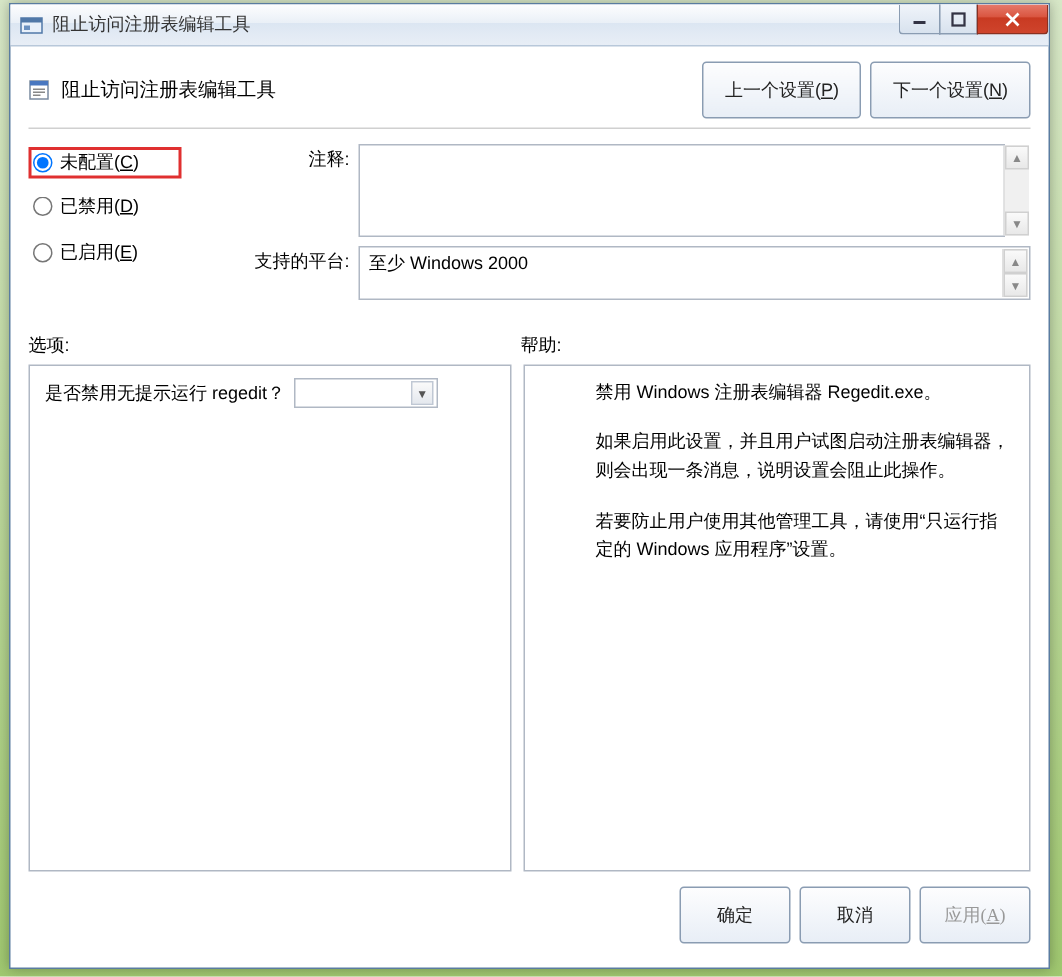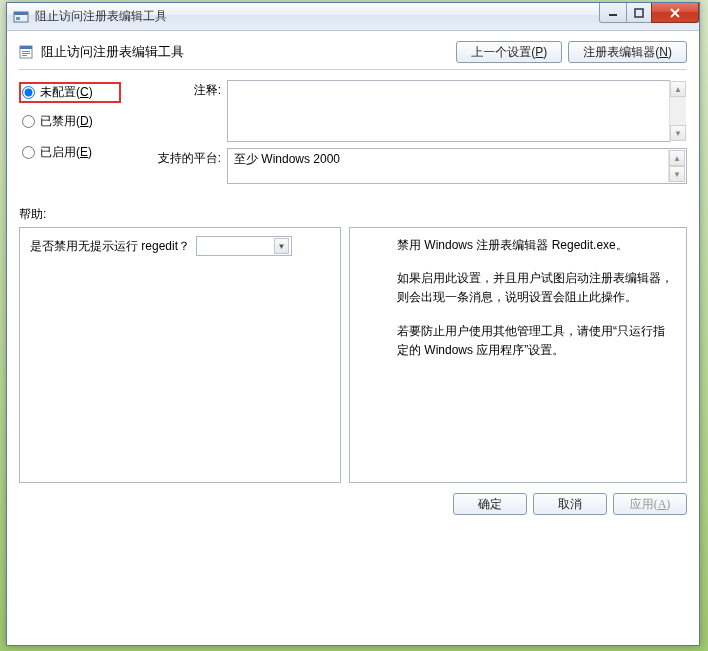--- a/index.html
+++ b/index.html
@@ -92,41 +92,41 @@
   }
   .header-title {
     font-size: 13px;
     color: #000;
   }
   .nav-buttons {
     display: flex;
     gap: 6px;
   }
   .btn {
-    height: 22px;
+    height: 38px;
     padding: 0 14px;
     font-size: 12px;
     border: 1px solid #8a9cb2;
     background: linear-gradient(to bottom, #fdfdfe, #e8eef6);
     border-radius: 3px;
     cursor: pointer;
     display: inline-flex;
     align-items: center;
     justify-content: center;
     color: #222;
   }
   .btn u { text-decoration: underline; }
   .divider {
     height: 1px;
     background: #d0d0d0;
     margin: 6px 0 10px 0;
   }
   .config-area {
     display: flex;
-    gap: 4px;
+    gap: 16px;
   }
   .radio-col {
     width: 102px;
     padding-top: 2px;
   }
   .radio-item {
     display: flex;
     align-items: center;
     gap: 5px;
     margin-bottom: 10px;
@@ -203,21 +203,21 @@
     margin-bottom: 4px;
   }
   .section-labels .opt-label { width: 328px; }
   .panes {
     display: flex;
     gap: 8px;
   }
   .pane {
     border: 1px solid #b0b8c4;
     background: #fff;
-    height: 256px;
+    height: 338px;
     padding: 8px 10px;
     overflow: hidden;
   }
   .pane.options {
     width: 322px;
   }
   .pane.help {
     flex: 1;
     line-height: 1.6;
     padding-left: 47px;
@@ -309,21 +309,21 @@
         </span>
         <span class="header-title">阻止访问注册表编辑工具</span>
       </div>
       <div class="nav-buttons">
         <div class="btn">
           <span>上一个设置(</span>
             <u>P</u>
             <span>)</span>
         </div>
         <div class="btn">
-          <span>注册表编辑器(</span>
+          <span>下一个设置(</span>
             <u>N</u>
             <span>)</span>
         </div>
       </div>
     </div>
 
     <div class="divider"></div>
 
     <div class="config-area">
       <div class="radio-col">
@@ -359,20 +359,21 @@
             <div class="scroll-stub">
               <div class="scroll-arrow">▲</div>
               <div class="scroll-arrow">▼</div>
             </div>
           </div>
         </div>
       </div>
     </div>
 
     <div class="section-labels">
+      <div class="opt-label">选项:</div>
       <div>帮助:</div>
     </div>
 
     <div class="panes">
       <div class="pane options">
         <div class="opt-row">
           <span>是否禁用无提示运行 regedit？</span>
           <div class="combo">
             <div class="combo-arrow">▼</div>
           </div>

